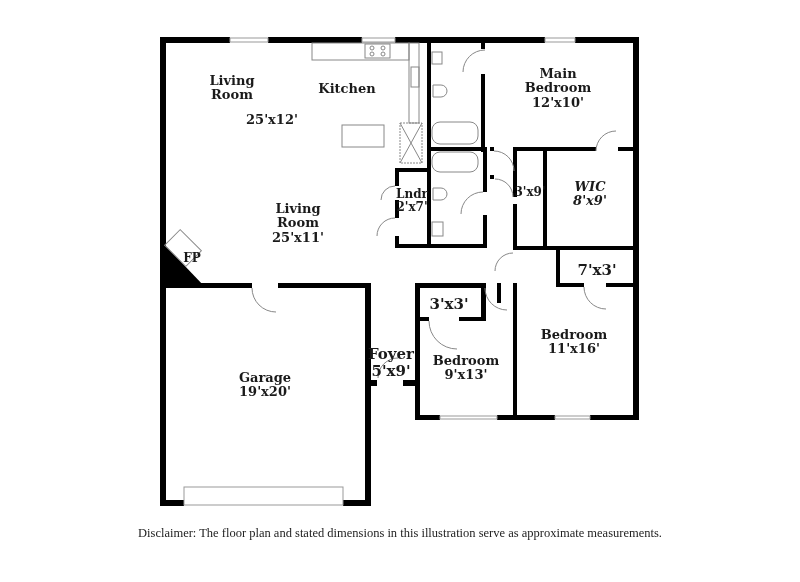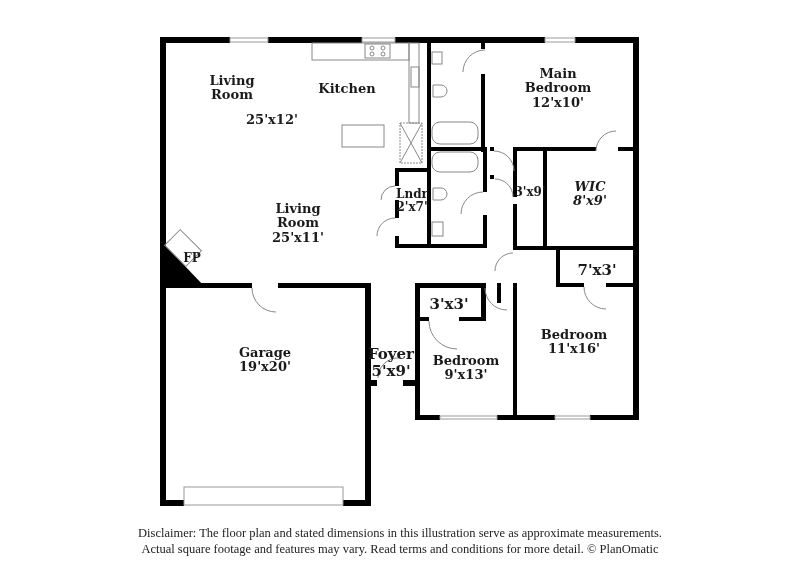--- a/index.html
+++ b/index.html
@@ -167,21 +167,20 @@
   <span class="dim">5'x9'</span>
 </div>
 <div class="lbl f13" style="left:466px; top:354px;">
   <span class="name">Bedroom</span>
   <span class="dim">9'x13'</span>
 </div>
 <div class="lbl f13" style="left:574px; top:328px;">
   <span class="name">Bedroom</span>
   <span class="dim">11'x16'</span>
 </div>
-<div class="lbl f13" style="left:265px; top:346px;">
+<div class="lbl f13" style="left:265px; top:371px;">
   <span class="name">Garage</span>
   <span class="dim">19'x20'</span>
 </div>
 
 <div id="disclaimer">
   <div>Disclaimer: The floor plan and stated dimensions in this illustration serve as approximate measurements.</div>
-  <div>Actual square footage and features may vary. Read terms and conditions for more detail. © PlanOmatic</div>
 </div>
 
 </body></html>

